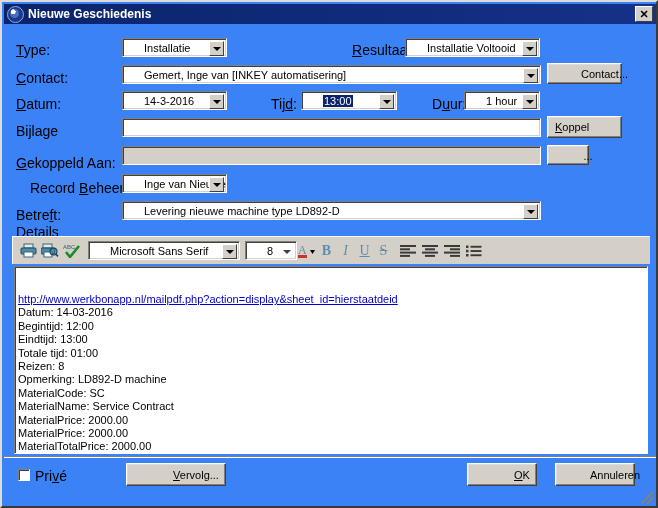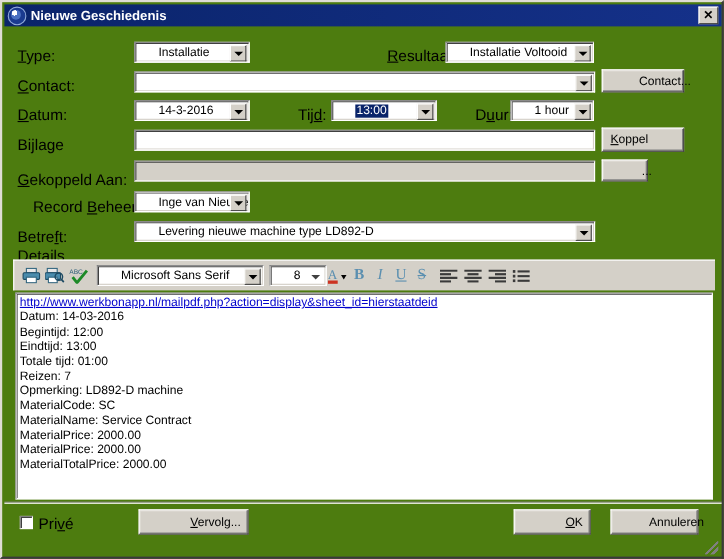--- a/index.html
+++ b/index.html
@@ -5,21 +5,21 @@
   html,body{margin:0;padding:0;}
   body{
     width:658px;height:508px;overflow:hidden;
     background:#d4d0c8;
     font-family:"Liberation Sans", sans-serif;
     font-size:11px;color:#000;
     -webkit-font-smoothing:none;
   }
   .window{
     position:absolute;left:0;top:0;width:658px;height:508px;
-    background:#4d7c0f;
+    background:#3b82f6;
     border-left:2px solid #dfdcd5;
     border-top:2px solid #dfdcd5;
     border-right:2px solid #3a3a3a;
     border-bottom:2px solid #3a3a3a;
     box-sizing:border-box;
   }
   
   .titlebar{
     position:absolute;left:2px;top:2px;width:652px;height:20px;
     background:linear-gradient(to right,#0a246a,#15318a);
@@ -97,21 +97,21 @@
   }
   .editor{
     position:absolute;left:12px;top:264px;width:634px;height:188px;
     background:#fff;box-sizing:border-box;
     border-left:1px solid #808080;border-top:1px solid #808080;
     border-right:1px solid #ffffff;border-bottom:1px solid #ffffff;
     box-shadow: inset 1px 1px 0 #404040;
     overflow:hidden;padding:2px 3px;
   }
   .editor .ln{font-family:"Liberation Sans",sans-serif;font-size:11px;line-height:13.4px;white-space:nowrap;}
-  .editor .link{color:#0000cc;text-decoration:underline;}
+  .editor .link{color:#0000cc;text-decoration:underline;margin-top:24px;}
   .checkbox{
     position:absolute;width:12px;height:12px;box-sizing:border-box;background:#fff;
     border-left:1px solid #808080;border-top:1px solid #808080;
     border-right:1px solid #ffffff;border-bottom:1px solid #ffffff;
     box-shadow: inset 1px 1px 0 #404040;
   }
   .grip{
     position:absolute;right:3px;bottom:2px;width:12px;height:12px;
     background:
       linear-gradient(135deg,transparent 0 45%,#808080 45% 58%,transparent 58% 100%),
@@ -141,20 +141,21 @@
   <div class="label" style="left:350px;top:40px;"><span class="u">R</span>esultaat:</div>
   <div class="field combo" style="left:403px;top:36px;width:135px;height:19px;">
     <span>Installatie Voltooid</span>
     <span class="arrow-btn">
         <span class="tri"></span>
       </span>
   </div>
 
   <div class="label" style="left:14px;top:68px;"><span class="u">C</span>ontact:</div>
   <div class="field combo" style="left:120px;top:63px;width:419px;height:19px;">
+    <span>Gemert, Inge van [INKEY automatisering]</span>
     <span class="arrow-btn">
         <span class="tri"></span>
       </span>
   </div>
   <div class="btn" style="left:545px;top:61px;width:75px;height:21px;">
     <span>Contact...</span>
   </div>
 
   <div class="label" style="left:14px;top:94px;"><span class="u">D</span>atum:</div>
   <div class="field combo" style="left:120px;top:89px;width:105px;height:19px;">
@@ -303,21 +304,21 @@
     </div>
   </div>
 
   <div class="editor">
     <div class="ln link">http://www.werkbonapp.nl/mailpdf.php?action=display&amp;sheet_id=hierstaatdeid</div>
     <div id="editor-lines">
         <div class="ln">Datum: 14-03-2016</div>
         <div class="ln">Begintijd: 12:00</div>
         <div class="ln">Eindtijd: 13:00</div>
         <div class="ln">Totale tijd: 01:00</div>
-        <div class="ln">Reizen: 7</div>
+        <div class="ln">Reizen: 8</div>
         <div class="ln">Opmerking: LD892-D machine</div>
         <div class="ln">MaterialCode: SC</div>
         <div class="ln">MaterialName: Service Contract</div>
         <div class="ln">MaterialPrice: 2000.00</div>
         <div class="ln">MaterialPrice: 2000.00</div>
         <div class="ln">MaterialTotalPrice: 2000.00</div>
       </div>
   </div>
 
   <div class="bottom-sep"></div>

